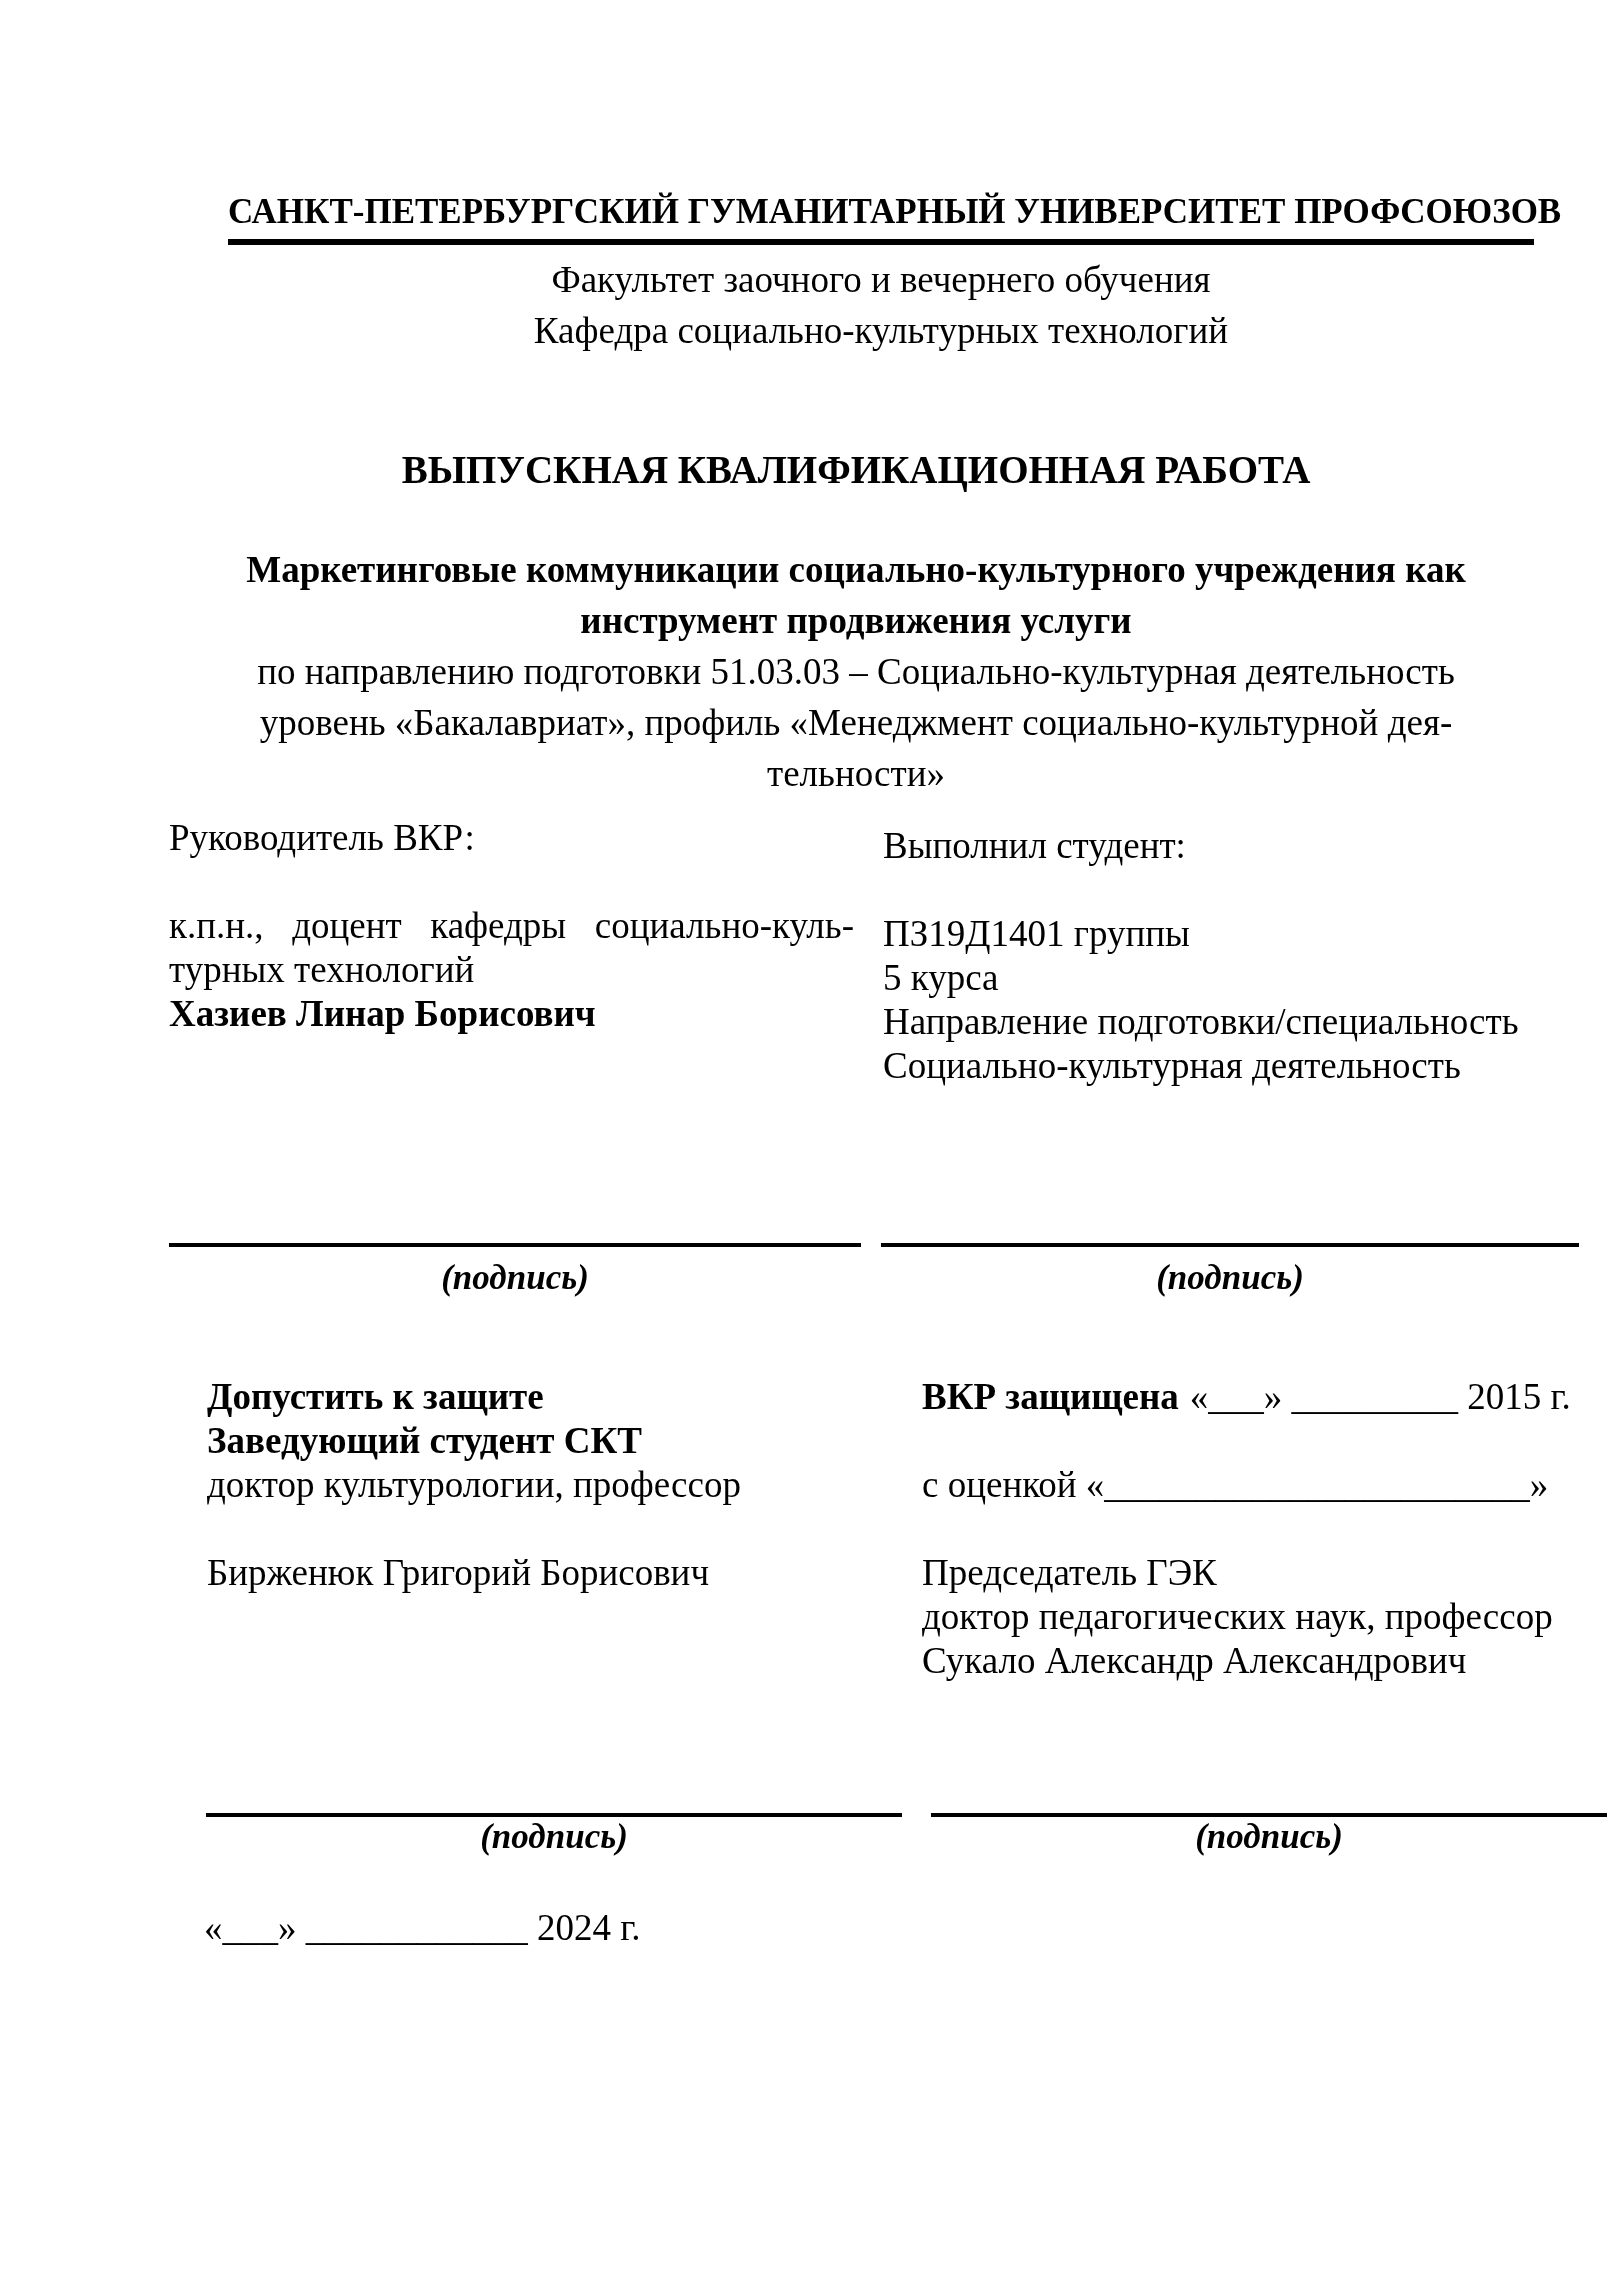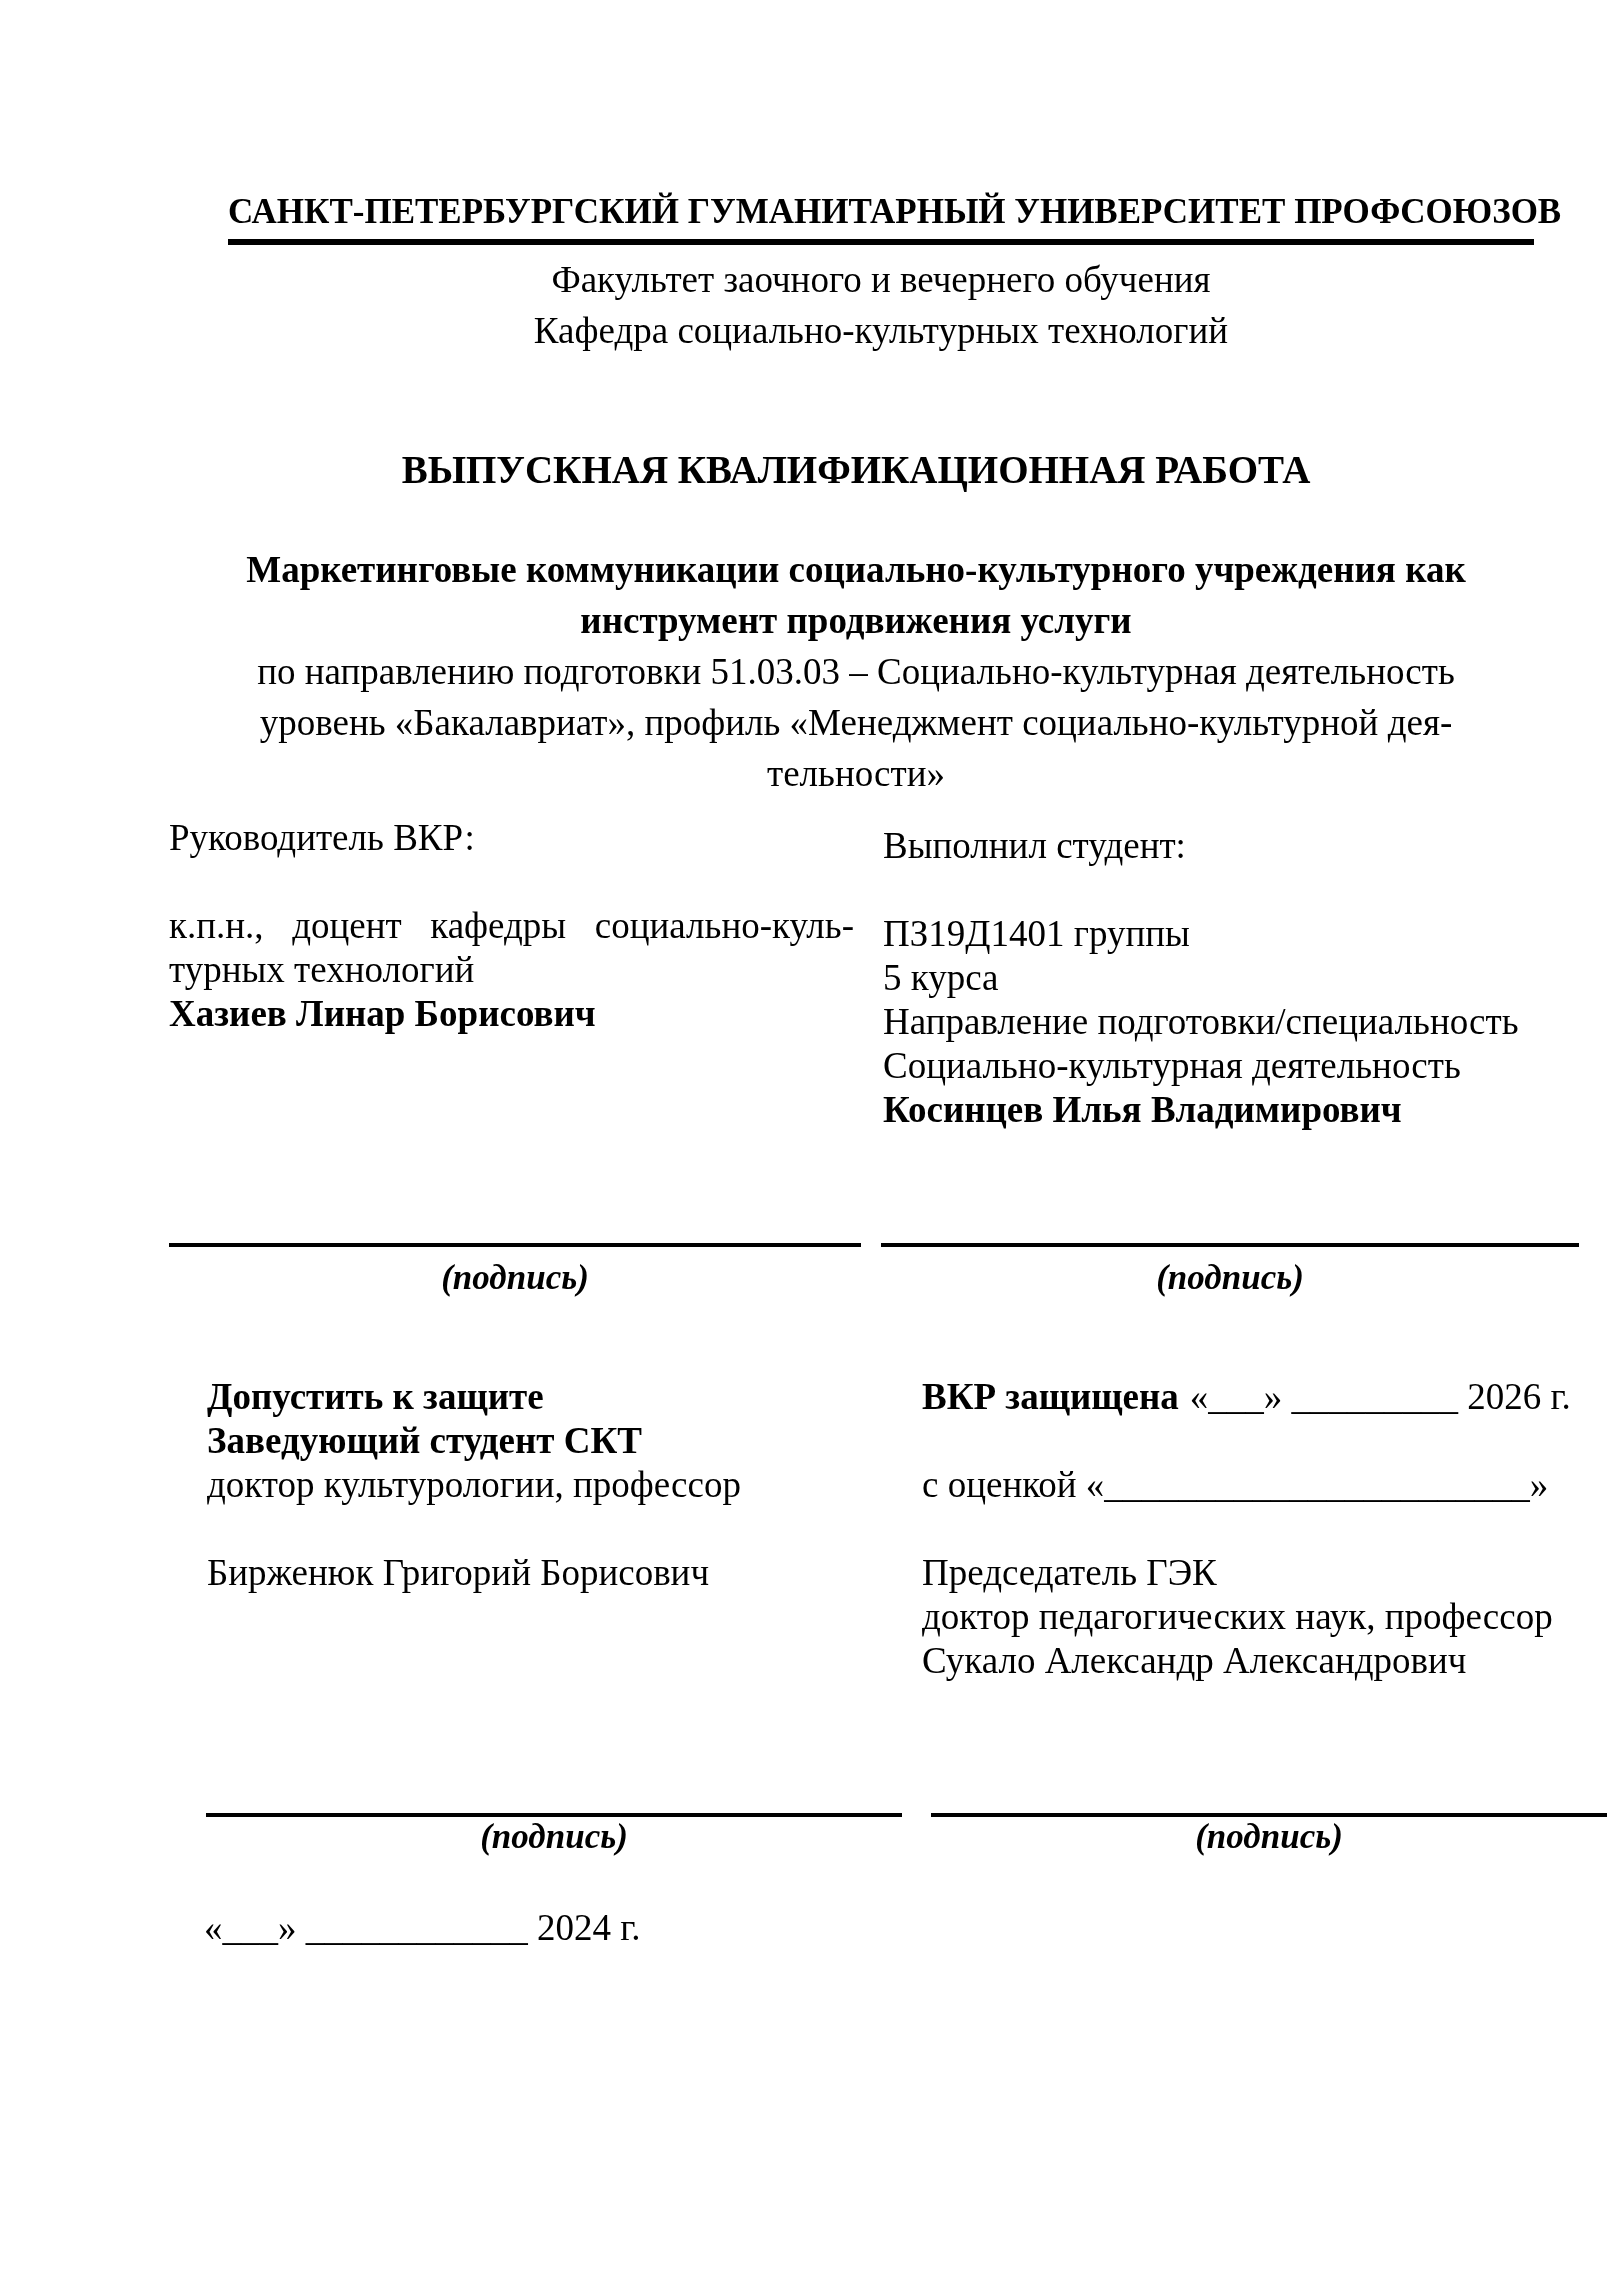--- a/index.html
+++ b/index.html
@@ -80,39 +80,38 @@
     <div class="row bold">Хазиев Линар Борисович</div>
   </div>
 
   <div class="abs lh56" style="left:883px; top:824px; width:707px;">
     <div class="row">Выполнил студент:</div>
     <div class="row-blank"></div>
     <div class="row">ПЗ19Д1401 группы</div>
     <div class="row">5 курса</div>
     <div class="row">Направление подготовки/специальность</div>
     <div class="row">Социально-культурная деятельность</div>
-    <div class="row bold">Косинцев Илья Владимирович</div>
   </div>
 
   <div class="abs sig-line" style="left:169px; top:1243px; width:692px;"></div>
   <div class="abs sig-line" style="left:881px; top:1243px; width:698px;"></div>
   <div class="abs sig-caption" style="left:169px; top:1256px; width:692px;">(подпись)</div>
   <div class="abs sig-caption" style="left:881px; top:1256px; width:698px;">(подпись)</div>
 
   <div class="abs lh56" style="left:207px; top:1375px; width:683px;">
     <div class="row bold">Допустить к защите</div>
     <div class="row bold">Заведующий студент СКТ</div>
     <div class="row">доктор культурологии, профессор</div>
     <div class="row-blank"></div>
     <div class="row">Бирженюк Григорий Борисович</div>
   </div>
 
   <div class="abs lh56" style="left:922px; top:1375px; width:701px;">
     <div class="row">
-      <span class="bold">ВКР защищена</span><span style="margin-left:11px;">«___» _________ 2026 г.</span>
+      <span class="bold">ВКР защищена</span><span style="margin-left:11px;">«___» _________ 2015 г.</span>
     </div>
     <div class="row-blank"></div>
     <div class="row">с оценкой «_______________________»</div>
     <div class="row-blank"></div>
     <div class="row">Председатель ГЭК</div>
     <div class="row">доктор педагогических наук, профессор</div>
     <div class="row">Сукало Александр Александрович</div>
   </div>
 
   <div class="abs sig-line" style="left:206px; top:1813px; width:696px;"></div>

